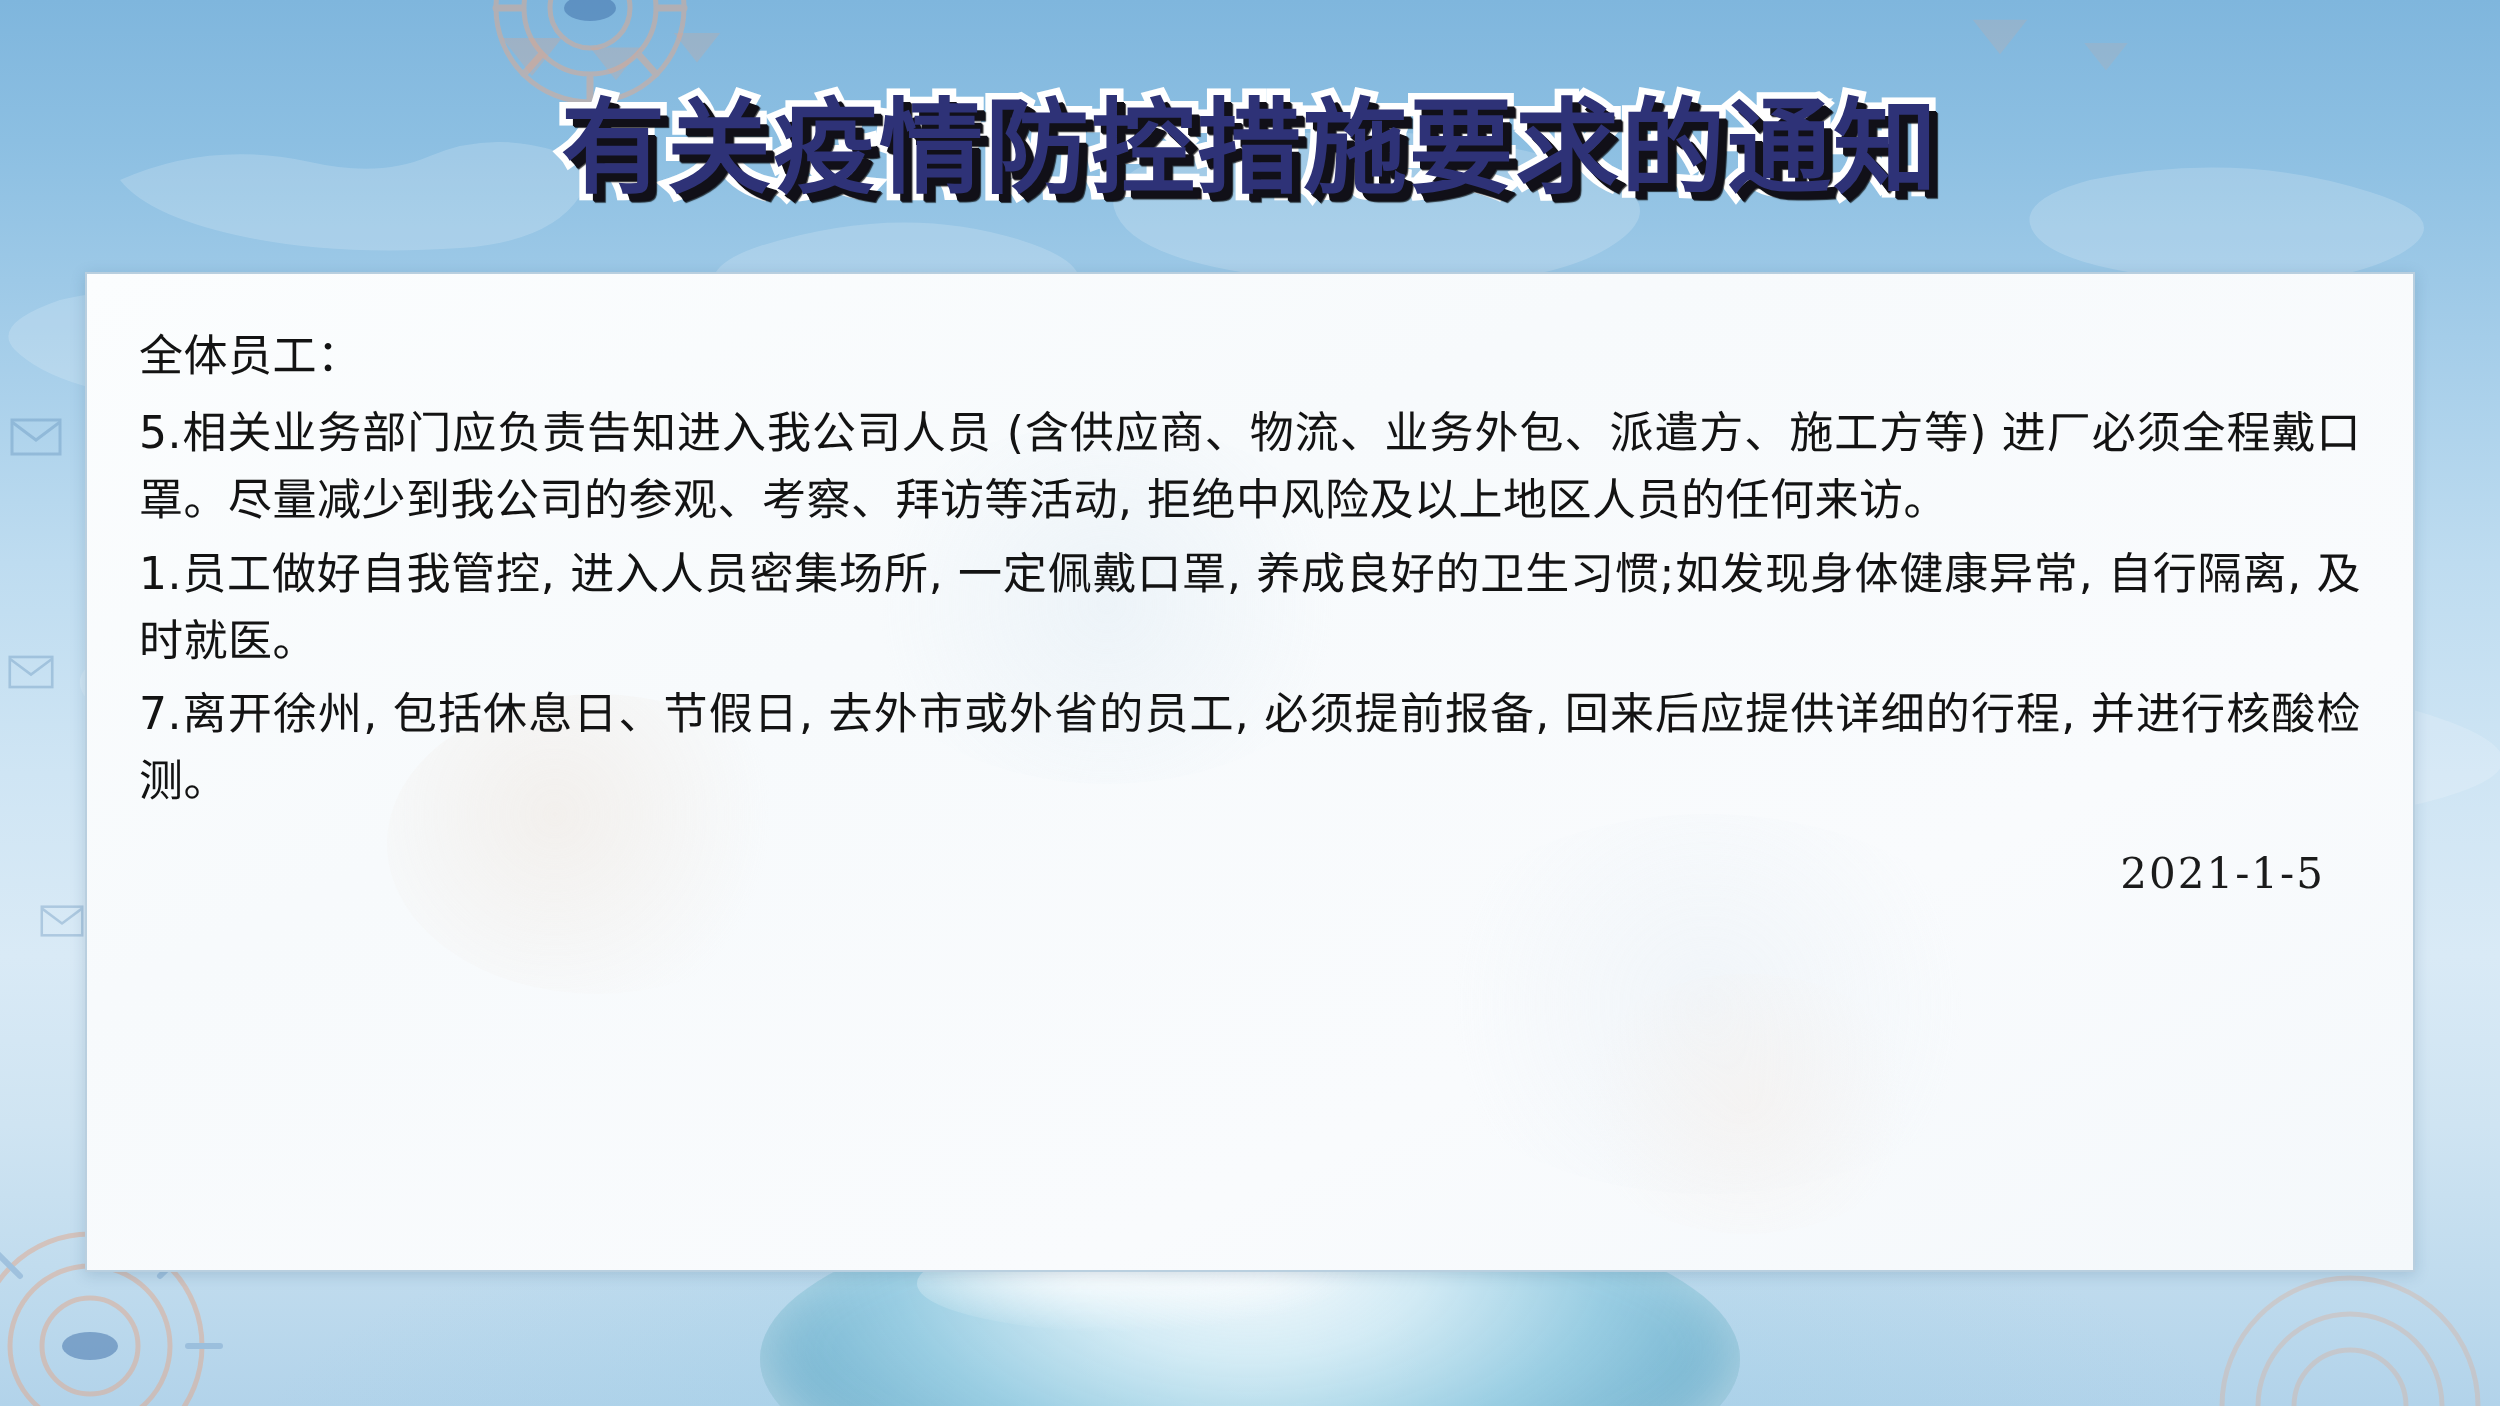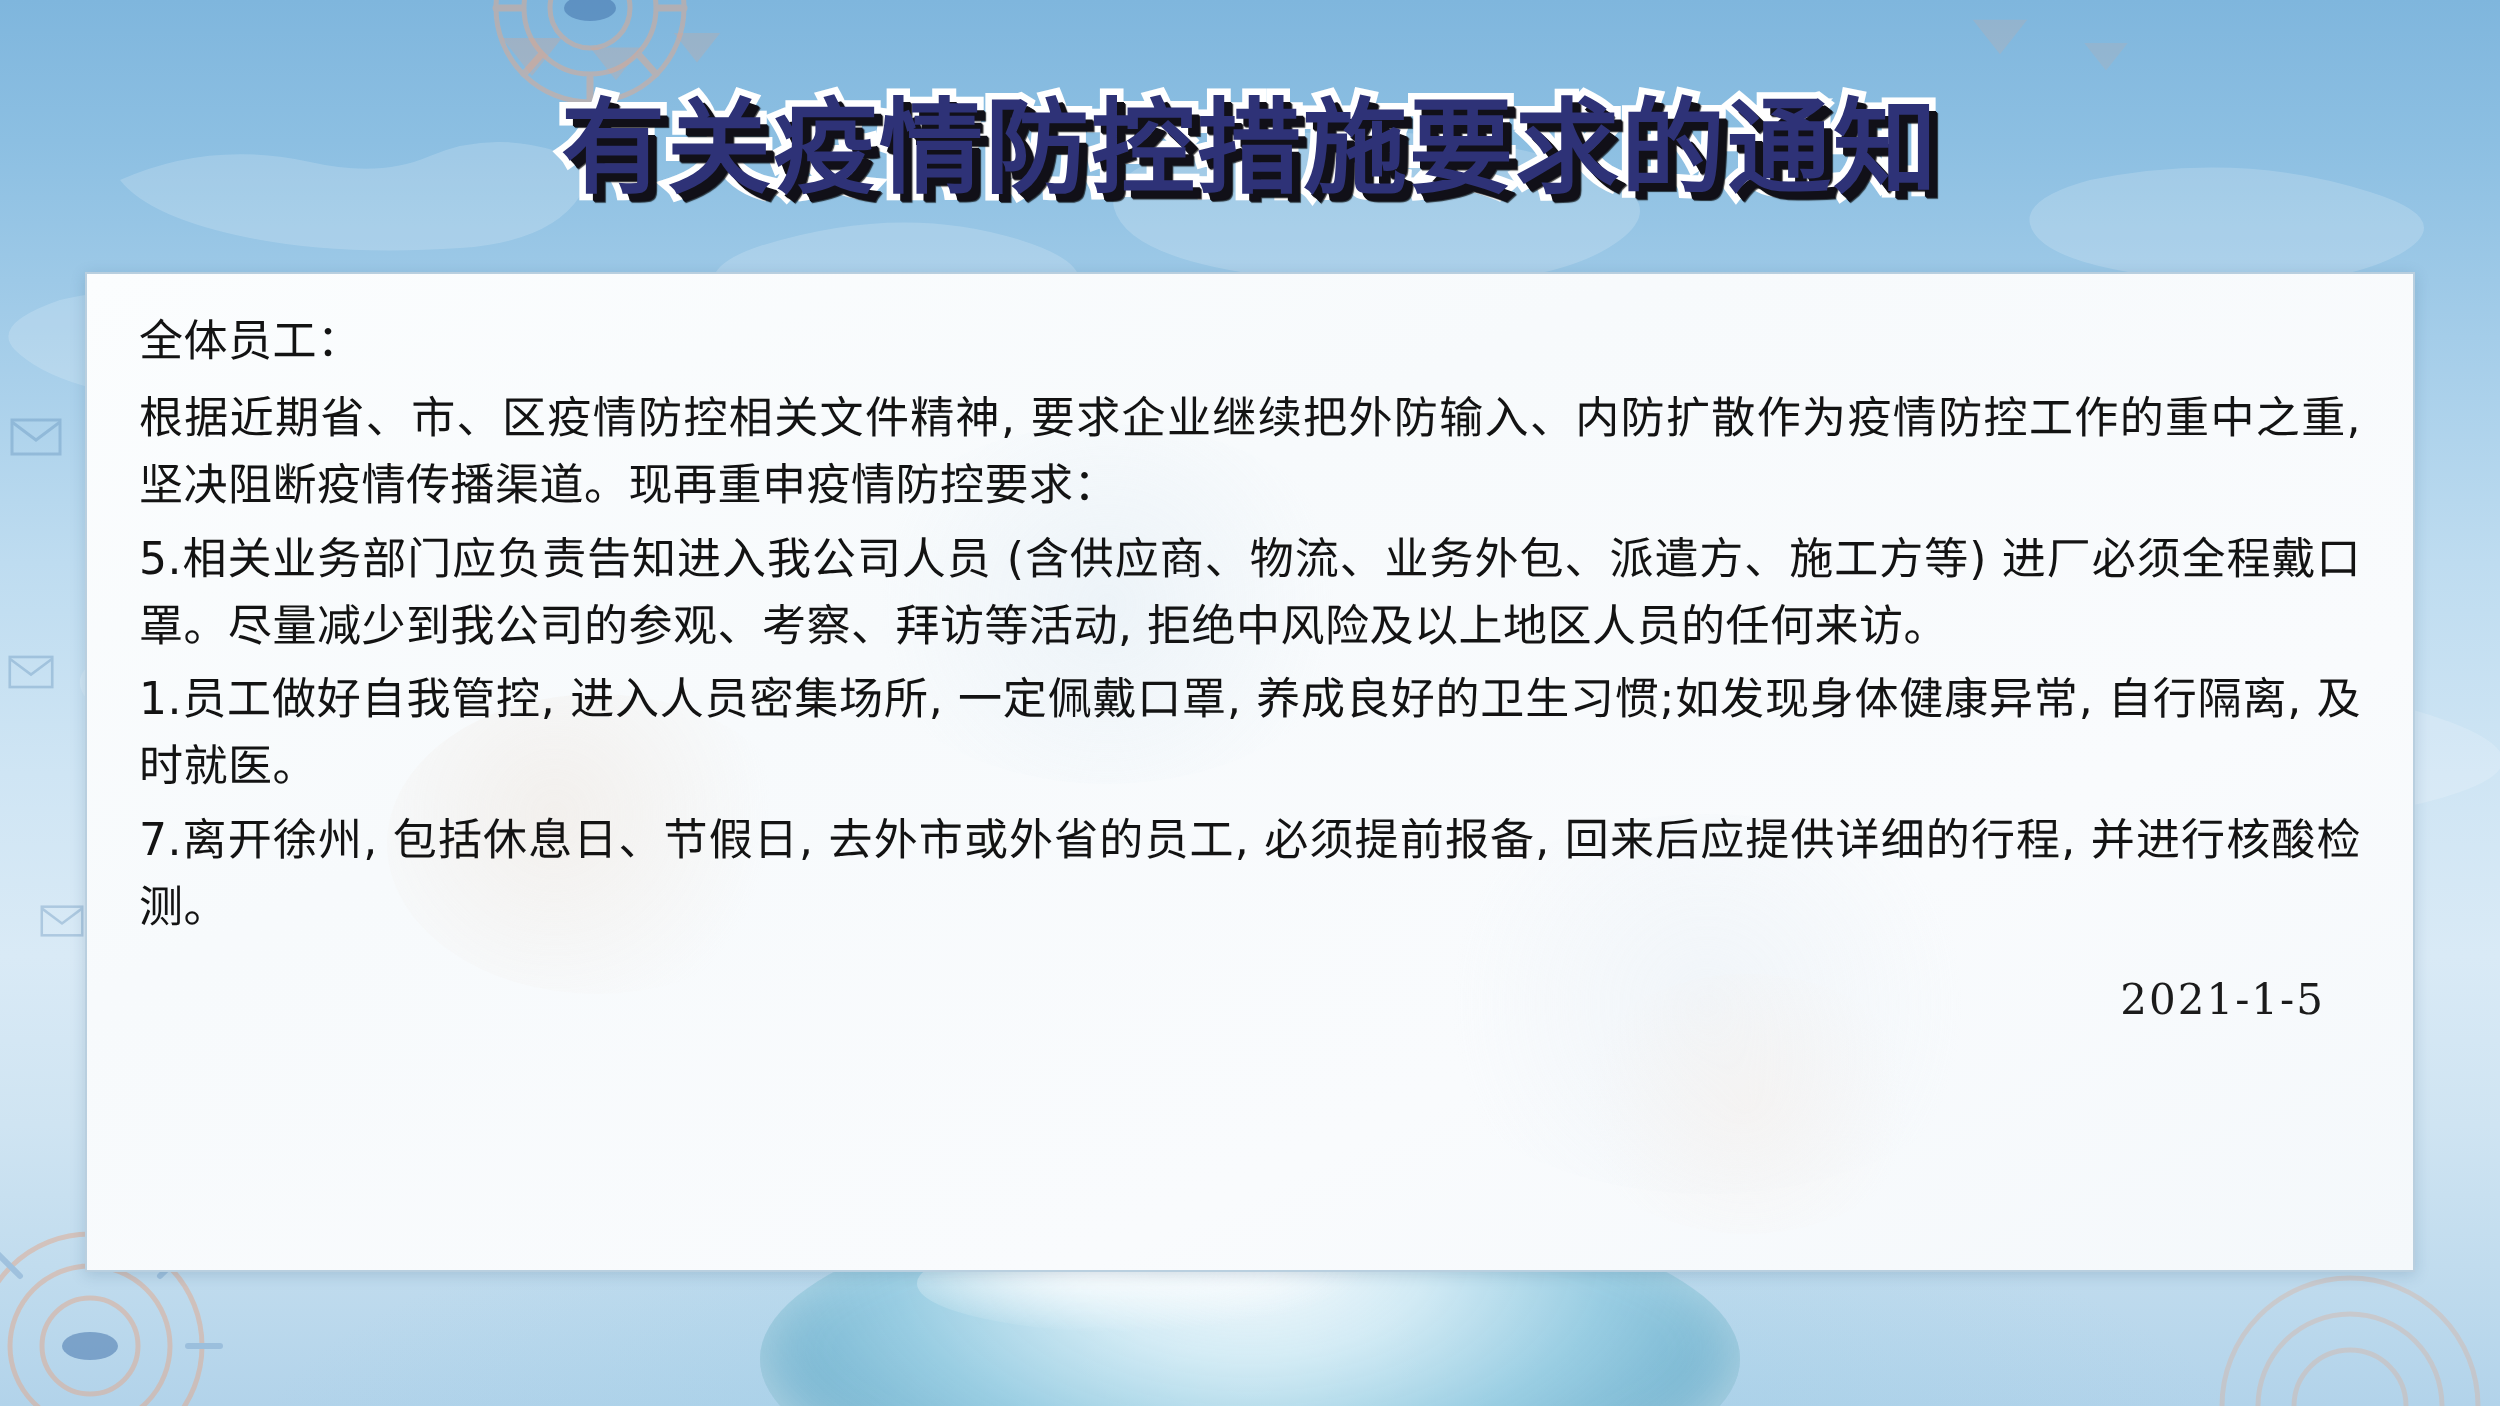--- a/index.html
+++ b/index.html
@@ -124,21 +124,21 @@
   .notice-card {
     position: absolute;
     left: 85px;
     top: 272px;
     width: 2330px;
     height: 1000px;
     box-sizing: border-box;
     background: linear-gradient(155deg, #fbfdfe 0%, #f7fafc 35%, #f9fbfd 70%, #f4f8fb 100%);
     border: 2px solid #b9cfdf;
     box-shadow: 0 3px 14px rgba(30,70,110,.18);
-    padding: 34px 52px 20px 52px;
+    padding: 49px 52px 20px 52px;
     z-index: 4;
   }
   
   .card-watermark {
     position: absolute;
     inset: 0;
     overflow: hidden;
     pointer-events: none;
     opacity: .55;
   }
@@ -313,21 +313,20 @@
   <section class="notice-card">
     <div class="card-watermark">
       <span class="wm-blob wm-1"></span>
       <span class="wm-blob wm-2"></span>
       <span class="wm-blob wm-3"></span>
       <span class="wm-blob wm-4"></span>
     </div>
 
     <div class="notice-body">
       <p class="notice-line salutation">全体员工：</p>
-      <p class="notice-line">根据近期省、市、区疫情防控相关文件精神, 要求企业继续把外防输入、内防扩散作为疫情防控工作的重中之重, 坚决阻断疫情传播渠道。现再重申疫情防控要求：</p>
       <p class="notice-line">5.相关业务部门应负责告知进入我公司人员 (含供应商、物流、业务外包、派遣方、施工方等) 进厂必须全程戴口罩。尽量减少到我公司的参观、考察、拜访等活动, 拒绝中风险及以上地区人员的任何来访。</p>
       <p class="notice-line">1.员工做好自我管控, 进入人员密集场所, 一定佩戴口罩, 养成良好的卫生习惯;如发现身体健康异常, 自行隔离, 及时就医。</p>
       <p class="notice-line">7.离开徐州, 包括休息日、节假日, 去外市或外省的员工, 必须提前报备, 回来后应提供详细的行程, 并进行核酸检测。</p>
     </div>
 
     <div class="notice-date">2021-1-5</div>
   </section>
 
 </div>
 

